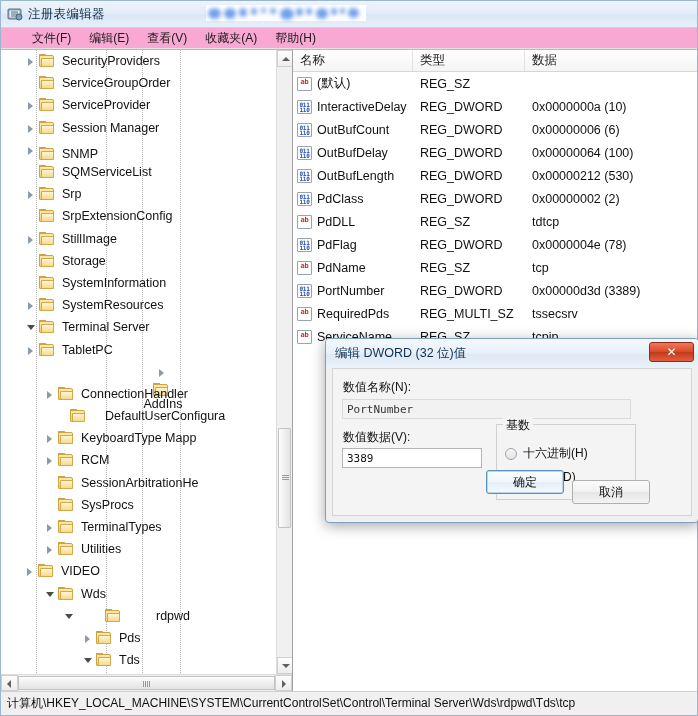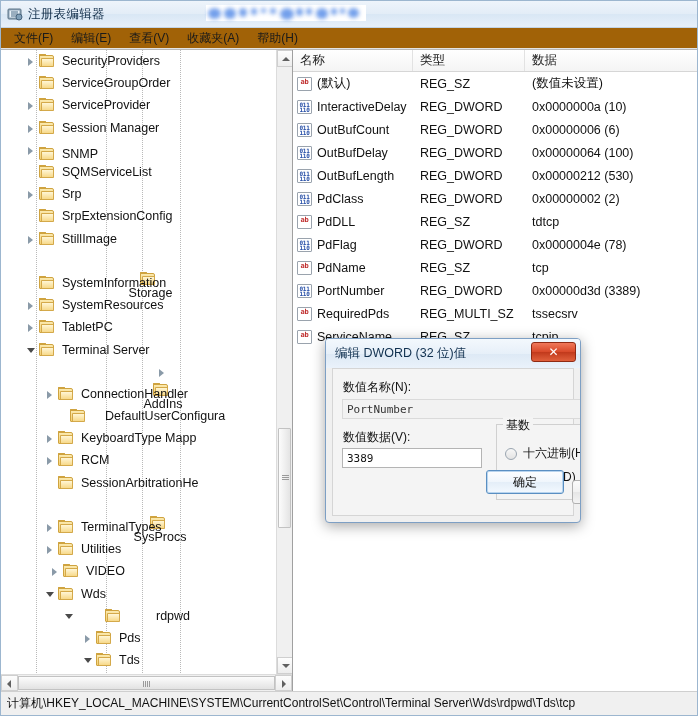--- a/index.html
+++ b/index.html
@@ -51,23 +51,23 @@
     position: absolute; top: 3px;
     background: #5b8fe8;
     border-radius: 50%;
     filter: blur(2.2px);
     opacity: .85;
   }
 
   
   #menubar {
     height: 21px; flex: none;
-    background: #a16207;
+    background: #f9a8d4;
     display: flex; align-items: center;
-    padding-left: 4px;
+    padding-left: 22px;
     border-bottom: 1px solid #e3e3e3;
   }
   .menu-item {
     padding: 2px 9px;
     font-size: 12px; color: #1a1a1a;
     cursor: default;
   }
 
   
   #main-area {
@@ -273,21 +273,21 @@
     display: flex; align-items: center;
     padding-left: 6px;
     font-size: 12px; color: #111;
     white-space: nowrap; overflow: hidden;
   }
 
   
   #dword-dialog {
     position: absolute;
     left: 325px; top: 338px;
-    width: 256px; height: 185px;
+    width: 374px; height: 185px;
     background: #f0f0f0;
     border: 1px solid #7d9fc4;
     border-radius: 4px;
     box-shadow: 0 3px 14px rgba(0,0,0,.35);
     display: flex; flex-direction: column;
     overflow: hidden;
   }
   #dlg-titlebar {
     height: 29px; flex: none;
     background: linear-gradient(to bottom, #f3f8fd 0%, #e7f0f9 50%, #dde9f5 51%, #eaf2fb 100%);
@@ -511,21 +511,21 @@
             <span class="tw collapsed">
               <span class="arrow"></span>
             </span>
             <span class="folder">
               <span class="tab"></span>
               <span class="back"></span>
               <span class="front"></span>
             </span>
             <span class="tree-label">StillImage</span>
           </div>
-          <div class="tree-row" style="padding-left: 24px; flex-direction: column;">
+          <div class="tree-row" style="padding-left: 24px;">
             <span class="tw leaf">
               <span class="arrow"></span>
             </span>
             <span class="folder">
               <span class="tab"></span>
               <span class="back"></span>
               <span class="front"></span>
             </span>
             <span class="tree-label">Storage</span>
           </div>
@@ -545,40 +545,40 @@
               <span class="arrow"></span>
             </span>
             <span class="folder">
               <span class="tab"></span>
               <span class="back"></span>
               <span class="front"></span>
             </span>
             <span class="tree-label">SystemResources</span>
           </div>
           <div class="tree-row" style="padding-left: 24px;">
+            <span class="tw expanded">
+              <span class="arrow"></span>
+            </span>
+            <span class="folder">
+              <span class="tab"></span>
+              <span class="back"></span>
+              <span class="front"></span>
+            </span>
+            <span class="tree-label">Terminal Server</span>
+          </div>
+          <div class="tree-row" style="padding-left: 24px;">
             <span class="tw collapsed">
               <span class="arrow"></span>
             </span>
             <span class="folder">
               <span class="tab"></span>
               <span class="back"></span>
               <span class="front"></span>
             </span>
             <span class="tree-label">TabletPC</span>
-          </div>
-          <div class="tree-row" style="padding-left: 24px;">
-            <span class="tw expanded">
-              <span class="arrow"></span>
-            </span>
-            <span class="folder">
-              <span class="tab"></span>
-              <span class="back"></span>
-              <span class="front"></span>
-            </span>
-            <span class="tree-label">Terminal Server</span>
           </div>
           <div class="tree-row" style="padding-left: 49px; flex-direction: column;">
             <span class="tw collapsed">
               <span class="arrow"></span>
             </span>
             <span class="folder">
               <span class="tab"></span>
               <span class="back"></span>
               <span class="front"></span>
             </span>
@@ -632,21 +632,21 @@
             <span class="tw leaf">
               <span class="arrow"></span>
             </span>
             <span class="folder">
               <span class="tab"></span>
               <span class="back"></span>
               <span class="front"></span>
             </span>
             <span class="tree-label">SessionArbitrationHe</span>
           </div>
-          <div class="tree-row" style="padding-left: 43px; flex-direction: column;">
+          <div class="tree-row" style="padding-left: 43px;">
             <span class="tw leaf">
               <span class="arrow"></span>
             </span>
             <span class="folder">
               <span class="tab"></span>
               <span class="back"></span>
               <span class="front"></span>
             </span>
             <span class="tree-label">SysProcs</span>
           </div>
@@ -665,21 +665,21 @@
             <span class="tw collapsed">
               <span class="arrow"></span>
             </span>
             <span class="folder">
               <span class="tab"></span>
               <span class="back"></span>
               <span class="front"></span>
             </span>
             <span class="tree-label">Utilities</span>
           </div>
-          <div class="tree-row" style="padding-left: 48px;">
+          <div class="tree-row" style="padding-left: 23px;">
             <span class="tw collapsed">
               <span class="arrow"></span>
             </span>
             <span class="folder">
               <span class="tab"></span>
               <span class="back"></span>
               <span class="front"></span>
             </span>
             <span class="tree-label">VIDEO</span>
           </div>
@@ -765,21 +765,20 @@
         <div class="col-h col-type">类型</div>
         <div class="col-h col-data">数据</div>
       </div>
       <div id="list-body">
           <div class="list-row">
             <div class="cell c-name">
               <span class="vicon">ab</span>
               <span>(默认)</span>
             </div>
             <div class="cell c-type">REG_SZ</div>
-            <div class="cell c-data">(数值未设置)</div>
           </div>
           <div class="list-row">
             <div class="cell c-name">
               <span class="vicon dw">011<br>110</span>
               <span>InteractiveDelay</span>
             </div>
             <div class="cell c-type">REG_DWORD</div>
             <div class="cell c-data">0x0000000a (10)</div>
           </div>
           <div class="list-row">

